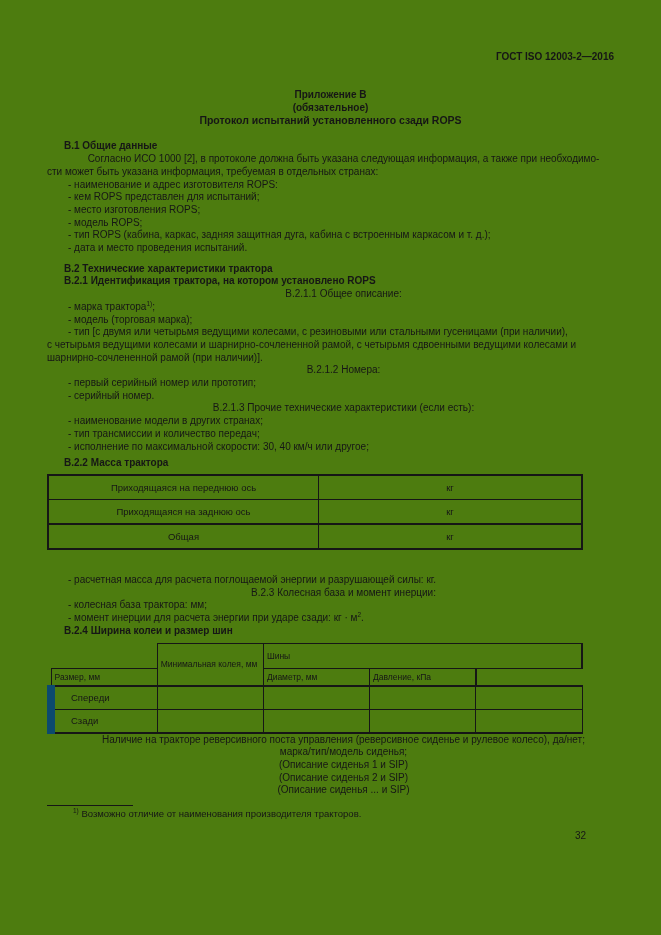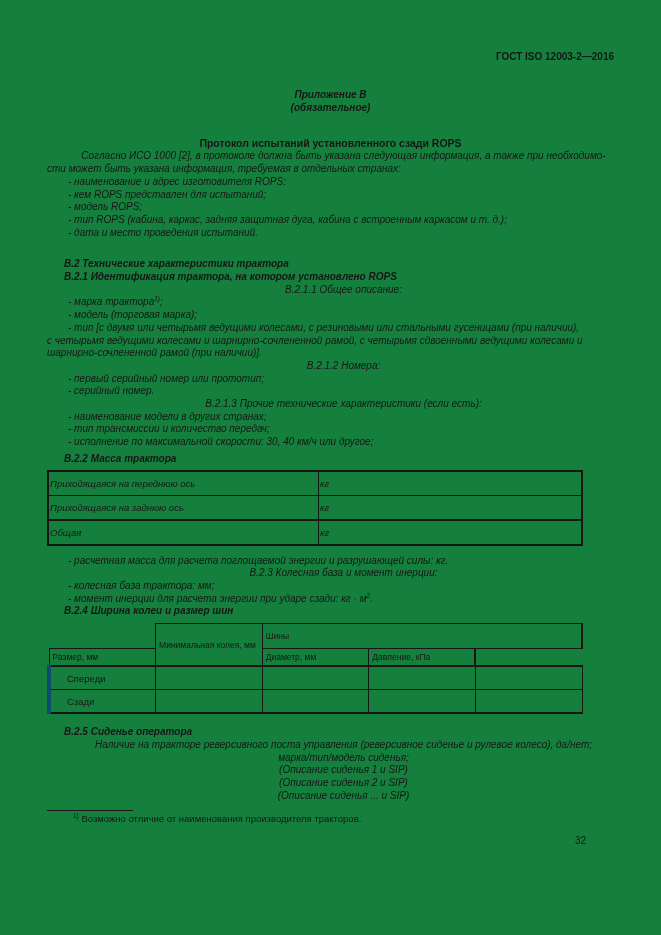--- a/index.html
+++ b/index.html
@@ -1,77 +1,79 @@
 <!DOCTYPE html>
 <html><head>
 <meta charset="utf-8">
 <style>
   html,body{margin:0;padding:0;background:#fff;}
   .page{
     position:relative;
     width:661px;height:935px;
     box-sizing:border-box;
     padding:51px 47px 0 47px;
-    background:#15803d;
+    background:#4d7c0f;
     color:#161616;
     font-family:"Liberation Sans", sans-serif;
     font-size:10px;
     overflow:hidden;
   }
   .hdr{font-weight:bold;font-size:10px;text-align:right;line-height:12px;}
   .annex{margin-top:26px;text-align:center;font-weight:bold;line-height:12.7px;}
-  .doctitle{margin-top:23px;text-align:center;font-weight:bold;font-size:10.5px;line-height:13px;}
-  .ln{line-height:12.7px;white-space:nowrap;font-style:italic;}
+  .doctitle{text-align:center;font-weight:bold;font-size:10.5px;line-height:13px;}
+  .ln{line-height:12.7px;white-space:nowrap;}
   .h{font-weight:bold;padding-left:17px;}
   .p{padding-left:26px;text-align:center;}
   .li{padding-left:21px;}
   .cont{padding-left:0;}
   .mt-sec{margin-top:13px;}
-  .mt-sm{margin-top:19px;}
+  .mt-sm{margin-top:8px;}
   sup.fn{font-size:6.5px;vertical-align:4px;line-height:0;}
   table{border-collapse:collapse;table-layout:fixed;width:536px;}
   td{overflow:hidden;}
   
   .t1{margin-top:4px;border:2px solid #161616;}
-  .t1 td{border:1px solid #161616;height:21px;text-align:left;font-size:9.5px;font-style:italic;}
+  .t1 td{border:1px solid #161616;height:21px;text-align:center;font-size:9.5px;}
   .t1 tr.thick td{border-top:2px solid #161616;}
   
   .t2{margin-top:5px;}
   .t2 col{width:20%;}
   .t2 td.open{border:none;}
   .t2 td.hc{border:1px solid #161616;text-align:left;font-size:8.5px;line-height:10px;padding:1px 3px;}
   .t2 tr.hr1 td.hc{height:22px;}
   .t2 tr.hr2 td.hc{height:14px;white-space:nowrap;margin-top:19px;}
   .t2 td.redge{border-right:2px solid #161616;}
   .t2 tr.body td{border:1px solid #161616;height:20px;font-size:9.5px;}
-  .t2 tr.body td.rl{text-align:left;padding-left:16px;border-left:4px solid #0c4a6e;}
+  .t2 tr.body td.rl{text-align:left;padding-left:16px;border-left:8px solid #0c4a6e;}
   .t2 tr.body1 td{border-top:2px solid #161616;}
   .t2 tr.body2 td{border-bottom:2px solid #161616;}
   .fnrule{margin-top:8px;width:86px;border-top:1px solid #161616;height:0;}
   .fnline{margin-top:2px;font-size:9.5px;line-height:12px;padding-left:26px;white-space:nowrap;}
   .pageno{margin-top:10px;text-align:right;padding-right:28px;font-size:10px;}
 </style>
 </head>
 <body>
 
 <div class="page">
 
   <div class="hdr">ГОСТ ISO 12003-2—2016</div>
 
   <div class="annex">
     <div class="ln">Приложение В</div>
     <div class="ln">(обязательное)</div>
   </div>
 
   <div class="doctitle">Протокол испытаний установленного сзади ROPS</div>
 
+  <div class="ln h mt-sec">В.1 Общие данные</div>
   <div class="ln p">Согласно ИСО 1000 [2], в протоколе должна быть указана следующая информация, а также при необходимо-</div>
   <div class="ln cont">сти может быть указана информация, требуемая в отдельных странах:</div>
   <div class="ln li">- наименование и адрес изготовителя ROPS:</div>
   <div class="ln li">- кем ROPS представлен для испытаний;</div>
+  <div class="ln li">- место изготовления ROPS;</div>
   <div class="ln li">- модель ROPS;</div>
   <div class="ln li">- тип ROPS (кабина, каркас, задняя защитная дуга, кабина с встроенным каркасом и т. д.);</div>
   <div class="ln li">- дата и место проведения испытаний.</div>
 
   <div class="ln h mt-sm">В.2 Технические характеристики трактора</div>
   <div class="ln h">В.2.1 Идентификация трактора, на котором установлено ROPS</div>
   <div class="ln p">В.2.1.1 Общее описание:</div>
   <div class="ln li"><span>- марка трактора</span><sup class="fn">1)</sup><span>;</span></div>
   <div class="ln li">- модель (торговая марка);</div>
   <div class="ln li">- тип [с двумя или четырьмя ведущими колесами, с резиновыми или стальными гусеницами (при наличии),</div>
@@ -97,21 +99,21 @@
       <td>Приходящаяся на заднюю ось</td>
       <td>кг</td>
     </tr>
     <tr class="thick">
       <td>Общая</td>
       <td>кг</td>
     </tr>
   </tbody>
     </table>
 
-  <div class="ln li" style="margin-top:9px">- расчетная масса для расчета поглощаемой энергии и разрушающей силы: кг.</div>
+  <div class="ln li" style="margin-top:24px">- расчетная масса для расчета поглощаемой энергии и разрушающей силы: кг.</div>
   <div class="ln p">В.2.3 Колесная база и момент инерции:</div>
   <div class="ln li">- колесная база трактора: мм;</div>
   <div class="ln li"><span>- момент инерции для расчета энергии при ударе сзади: кг · м</span><sup class="fn">2</sup><span>.</span></div>
 
   <div class="ln h">В.2.4 Ширина колеи и размер шин</div>
 
   <table class="t2">
     <colgroup>
         <col>
         <col>
@@ -140,21 +142,20 @@
     <tr class="body body2">
       <td class="rl">Сзади</td>
       <td></td>
       <td></td>
       <td></td>
       <td class="redge"></td>
     </tr>
   </tbody>
     </table>
 
-  <div class="ln h" style="margin-top:12px">В.2.5 Сиденье оператора</div>
   <div class="ln p">Наличие на тракторе реверсивного поста управления (реверсивное сиденье и рулевое колесо), да/нет;</div>
   <div class="ln p">марка/тип/модель сиденья;</div>
   <div class="ln p">(Описание сиденья 1 и SIP)</div>
   <div class="ln p">(Описание сиденья 2 и SIP)</div>
   <div class="ln p">(Описание сиденья ... и SIP)</div>
 
   <div class="fnrule"></div>
   <div class="fnline"><sup class="fn">1)</sup><span> Возможно отличие от наименования производителя тракторов.</span></div>
 
   <div class="pageno">32</div>

